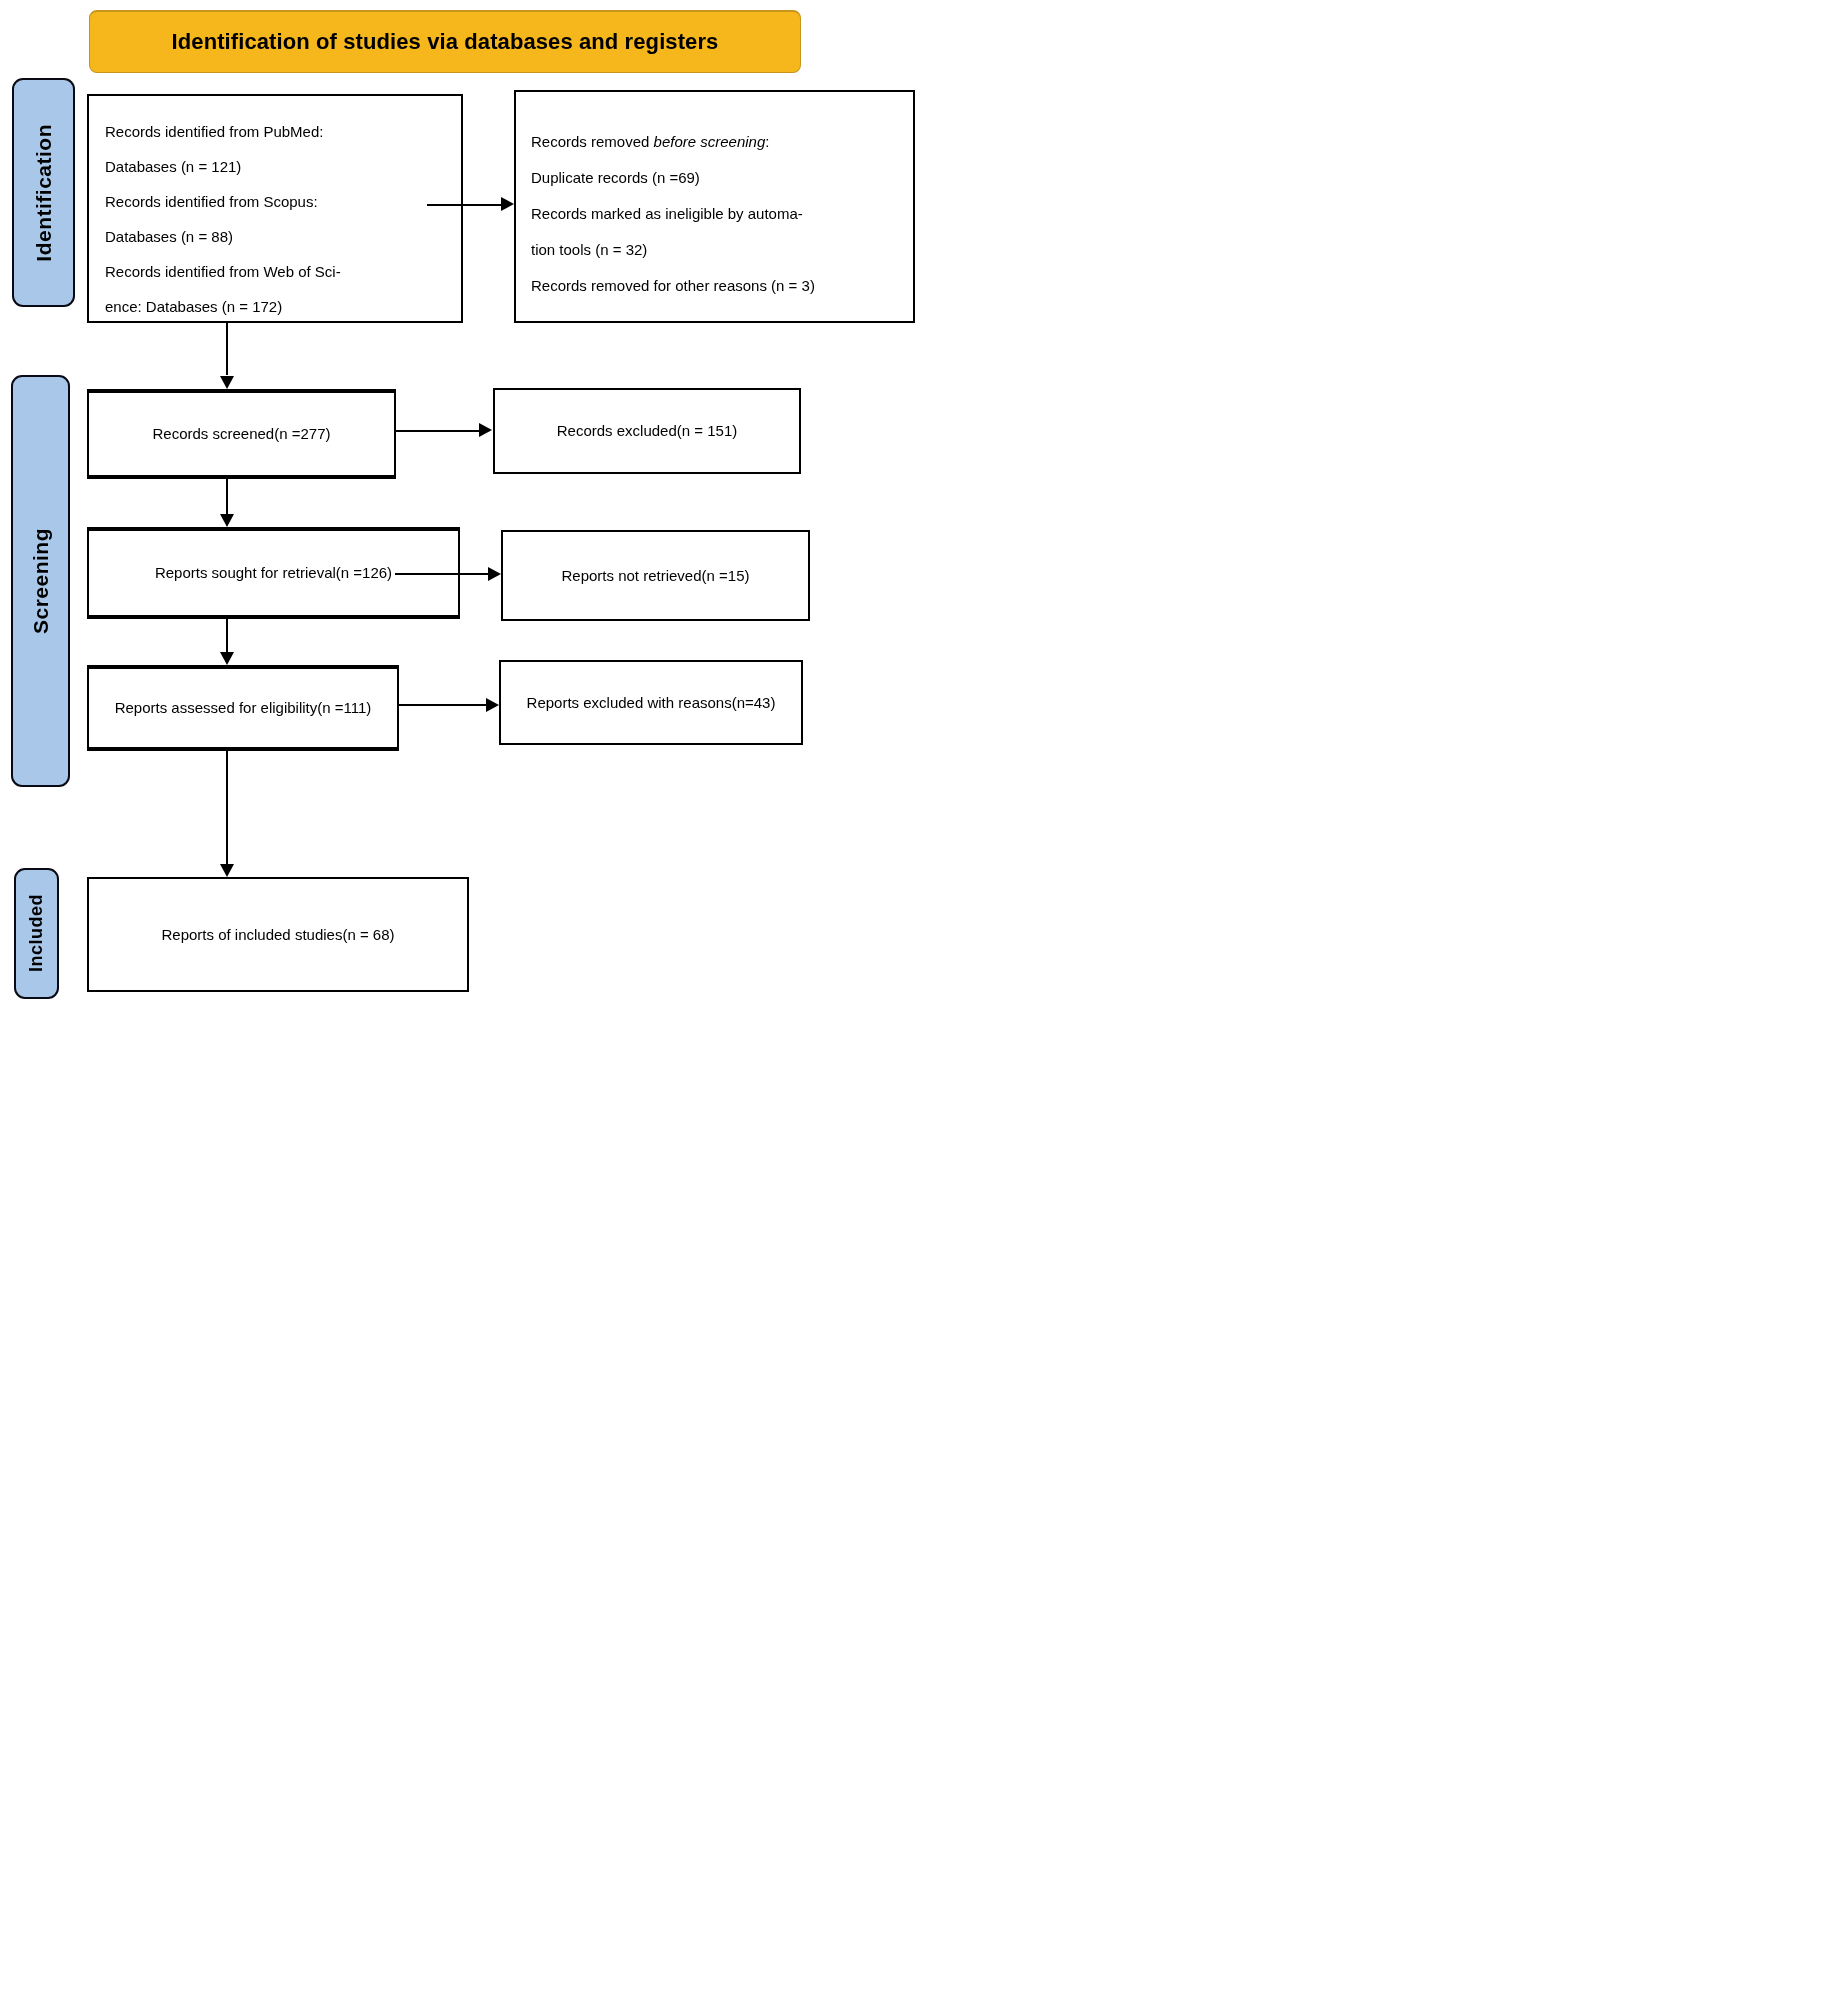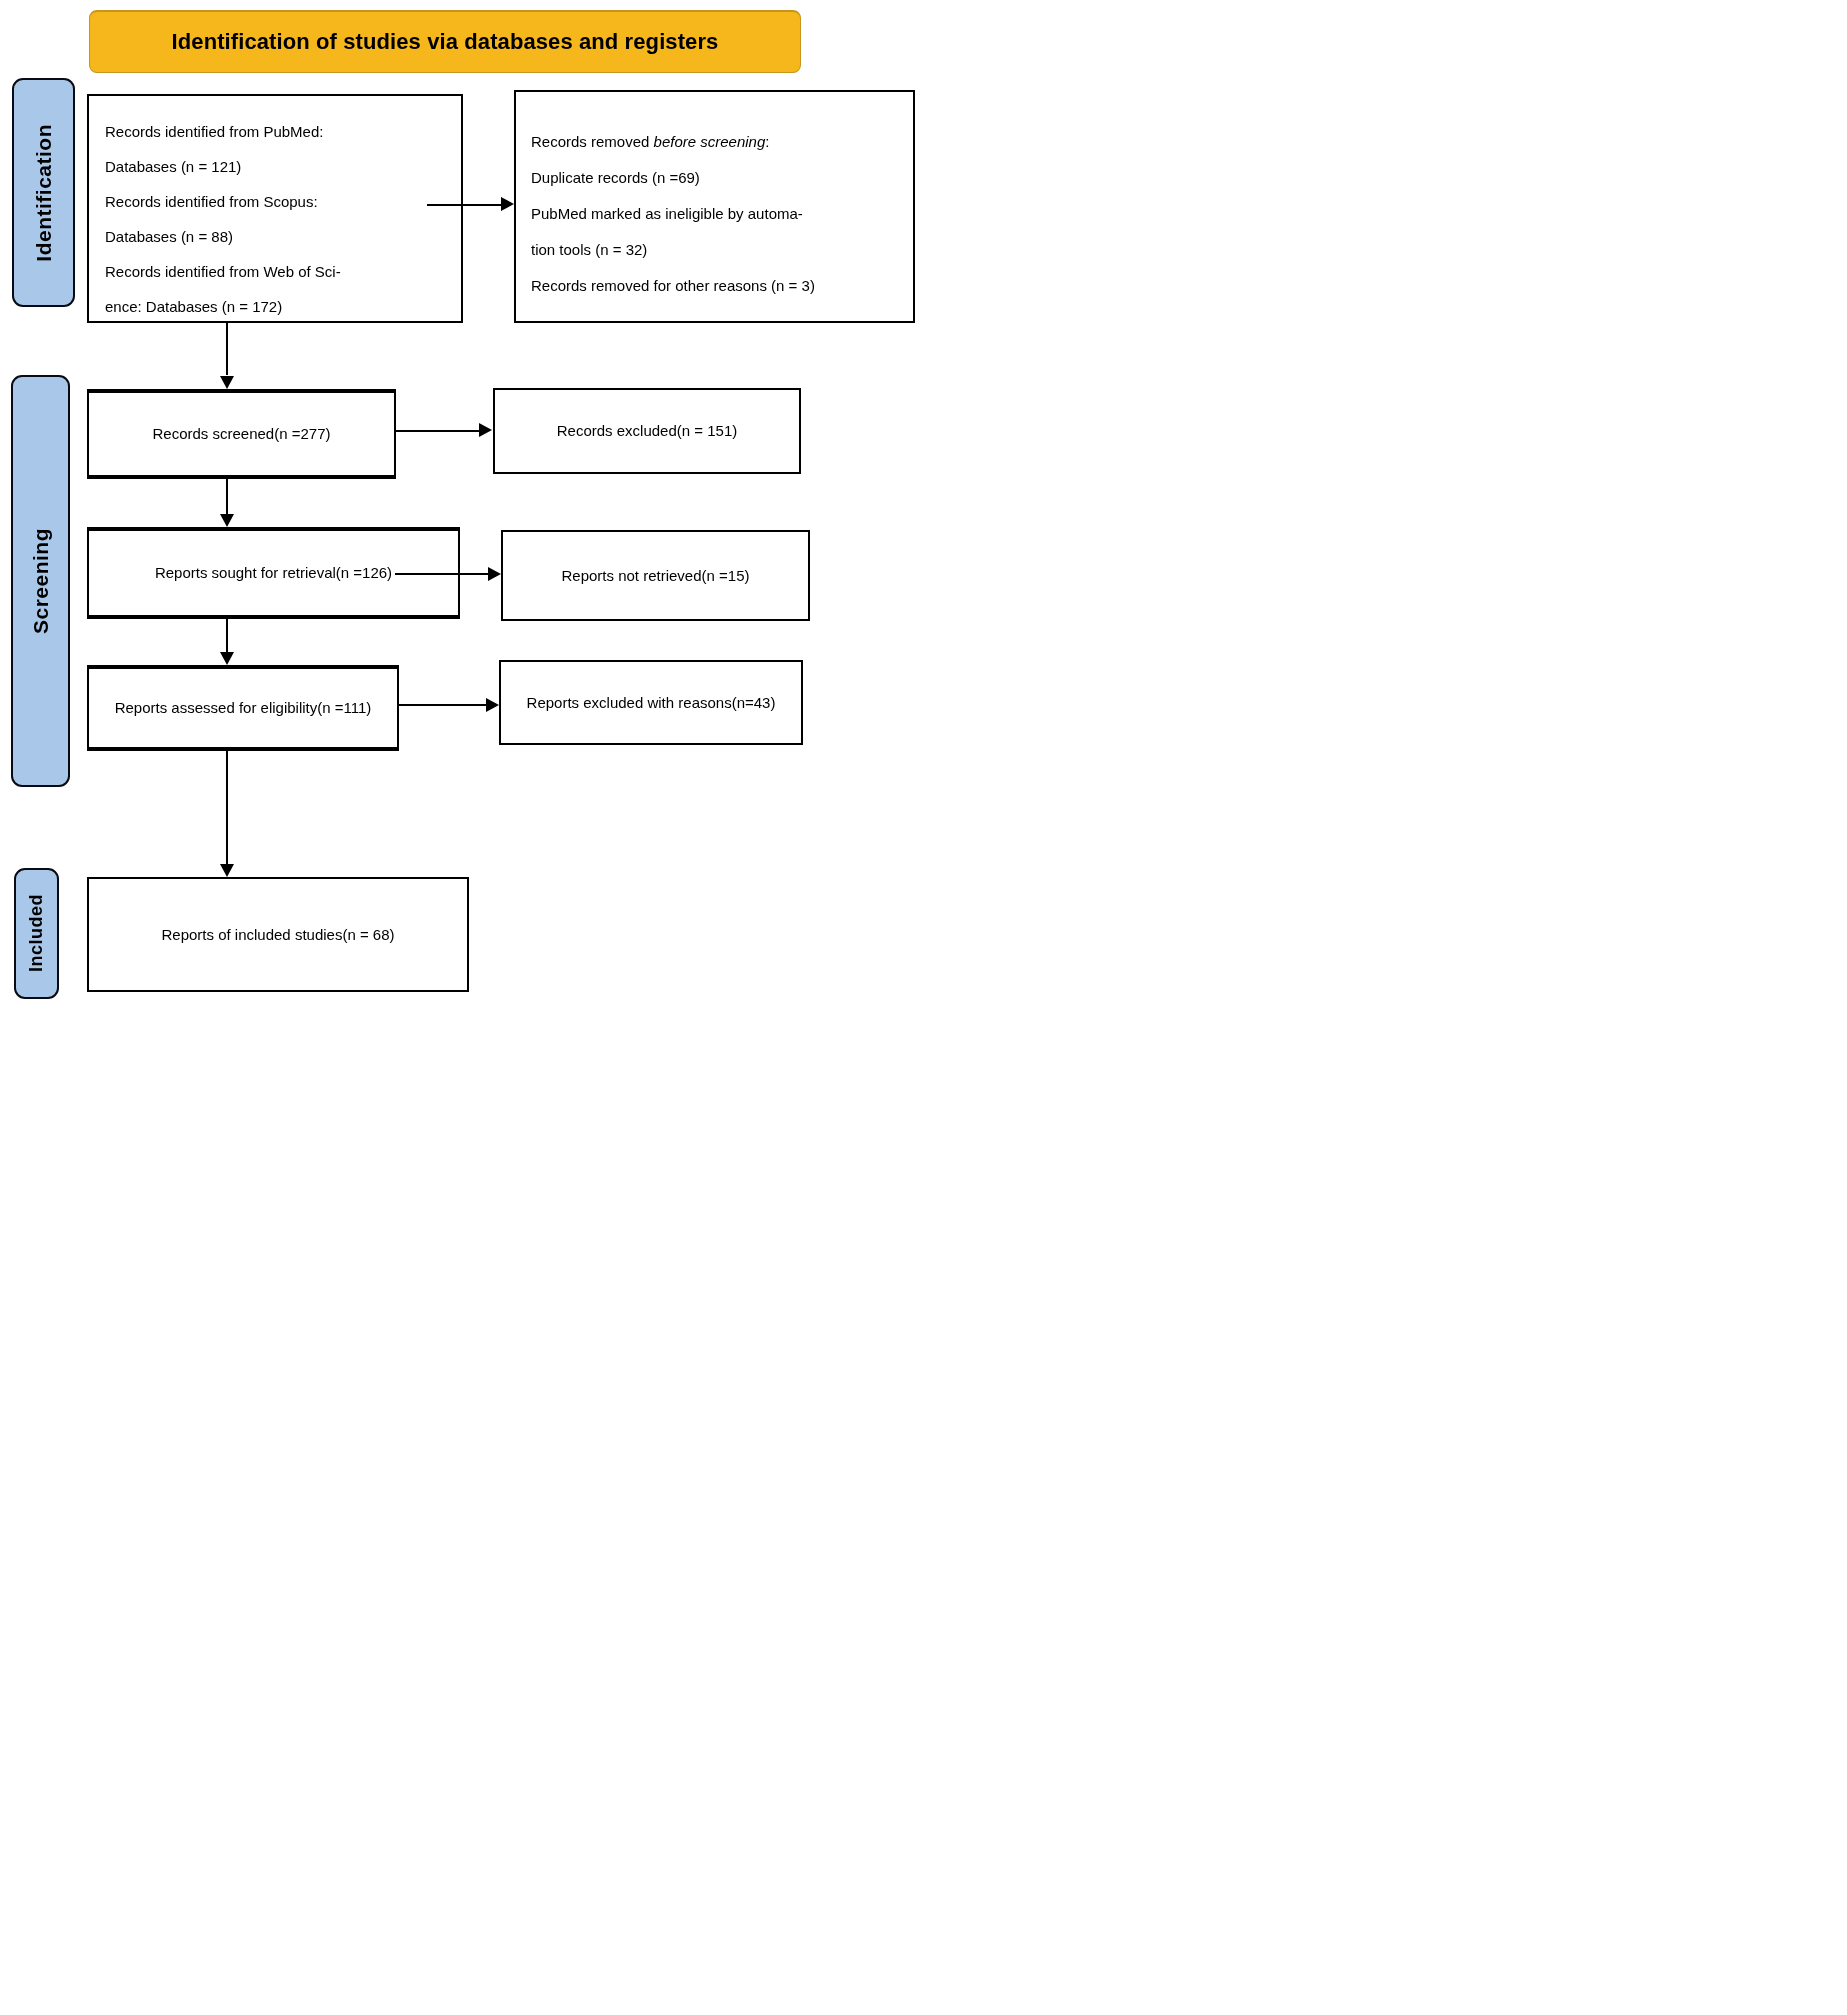--- a/index.html
+++ b/index.html
@@ -88,21 +88,21 @@
     <div class="tline">Databases (n = 121)</div>
     <div class="tline">Records identified from Scopus:</div>
     <div class="tline">Databases (n = 88)</div>
     <div class="tline">Records identified from Web of Sci-</div>
     <div class="tline">ence: Databases (n = 172)</div>
   </div>
 
   <div class="fbox box-removed multiline">
     <div class="tline"><span>Records removed </span><span class="em-italic">before screening</span><span>:</span></div>
     <div class="tline">Duplicate records (n =69)</div>
-    <div class="tline">PubMed marked as ineligible by automa-</div>
+    <div class="tline">Records marked as ineligible by automa-</div>
     <div class="tline">tion tools (n = 32)</div>
     <div class="tline">Records removed for other reasons (n = 3)</div>
   </div>
 
   <div class="fbox box-screened hthick centered">
     <div>Records screened</div>
     <div>(n =277)</div>
   </div>
   <div class="fbox box-excluded centered">
     <div>Records excluded</div>

